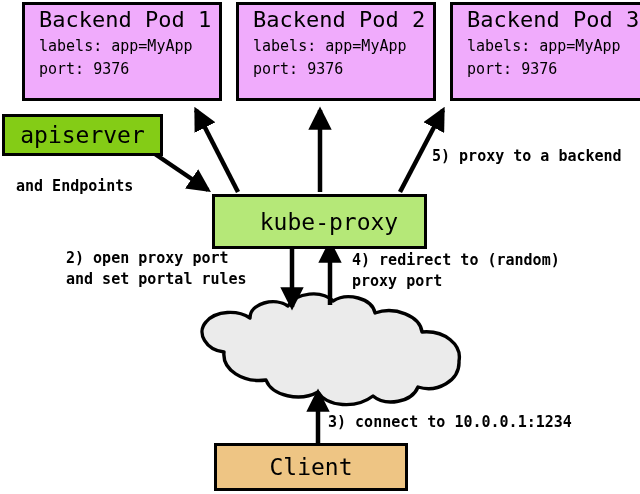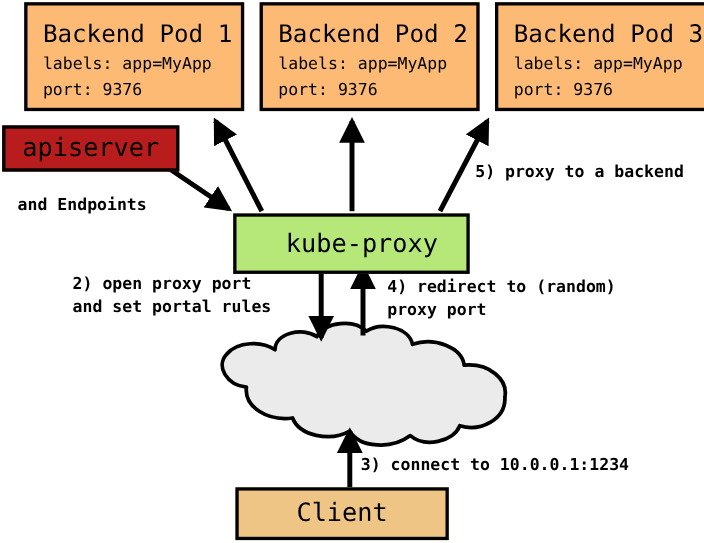--- a/index.html
+++ b/index.html
@@ -22,22 +22,22 @@
     width: 640px;
     height: 494px;
   }
   .node-box {
     position: absolute;
     box-sizing: border-box;
     border: 3px solid #000000;
     z-index: 3;
   }
   .pod-box {
-    background: #fdba74;
-    padding: 12px 0 0 14px;
+    background: #f0abfc;
+    padding: 0 0 0 14px;
   }
   .pod-title {
     font-size: 22px;
     line-height: 30px;
     color: #000000;
     letter-spacing: 0px;
     white-space: nowrap;
   }
   .pod-line {
     font-size: 15px;
@@ -48,21 +48,21 @@
   .plain-box {
     display: flex;
     align-items: center;
     justify-content: center;
   }
   .plain-box .label {
     font-size: 23px;
     color: #000000;
     white-space: nowrap;
   }
-  #apiserver-box { background: #b91c1c; }
+  #apiserver-box { background: #84cc16; }
   #kubeproxy-box { background: #b5e878; }
   #client-box    { background: #eec584; }
 
   .cloud-label {
     position: absolute;
     z-index: 3;
     font-size: 15px;
     color: #222222;
     white-space: nowrap;
   }

